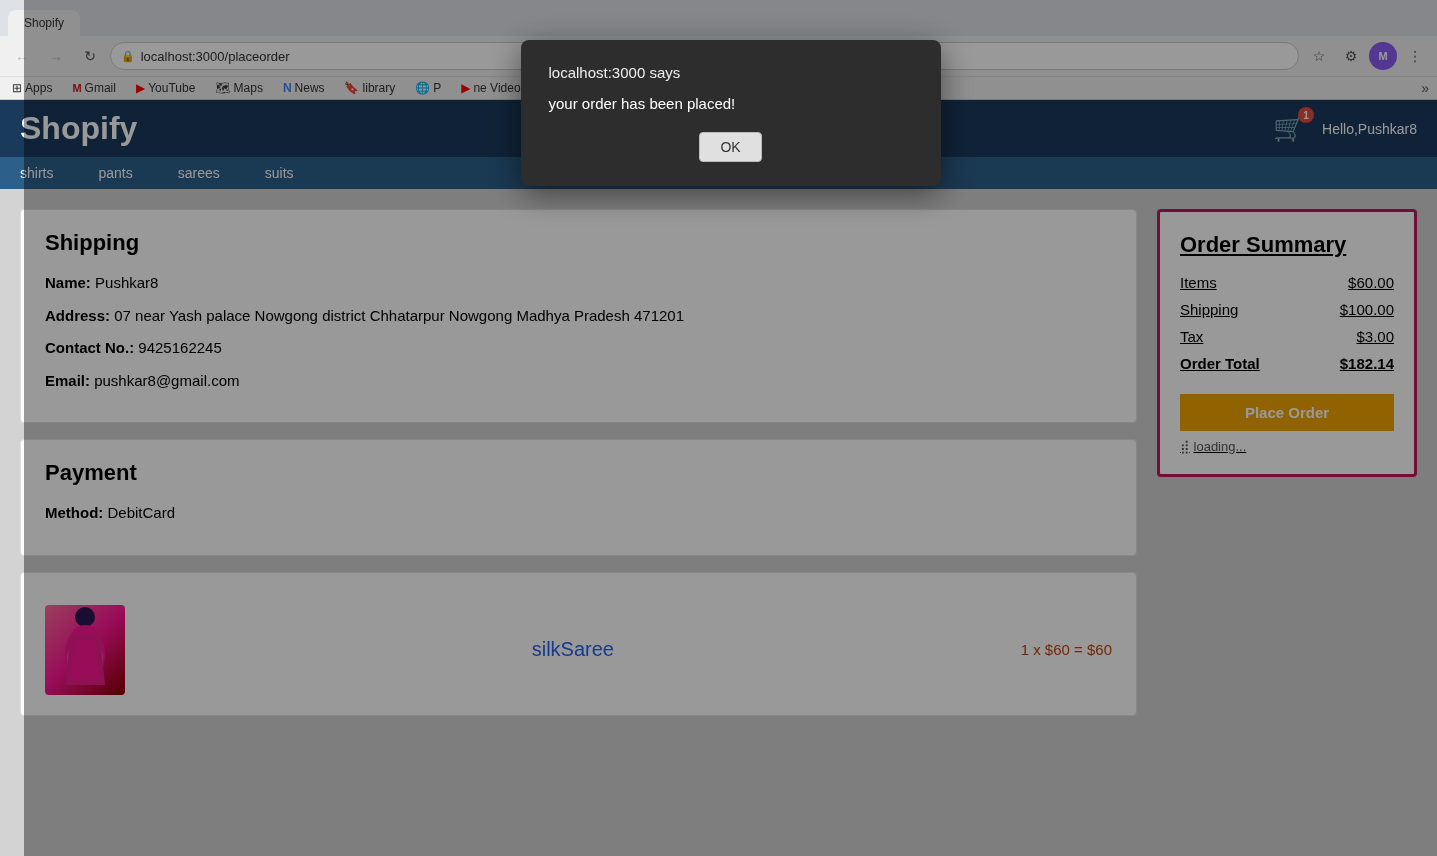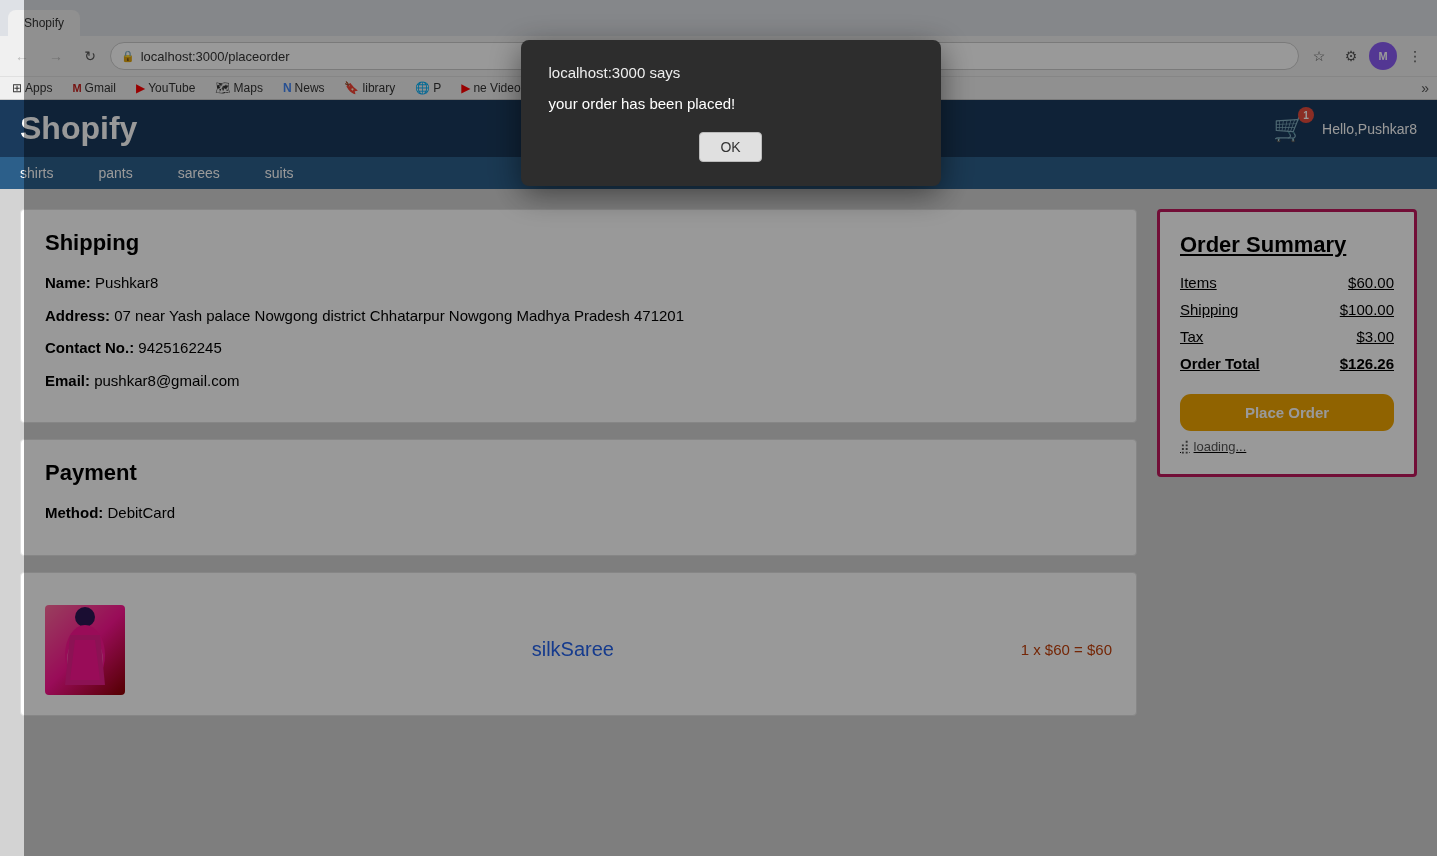--- a/index.html
+++ b/index.html
@@ -175,21 +175,21 @@
     }
     .summary-row {
       display: flex; justify-content: space-between;
       font-size: 15px; margin-bottom: 10px;
     }
     .summary-row.total { font-weight: bold; }
     .place-order-btn {
       background: #f0a500;
       color: white;
       border: none;
-      border-radius: 11px;
+      border-radius: 0;
       padding: 10px 20px;
       font-size: 15px;
       font-weight: bold;
       cursor: pointer;
       width: 100%;
       margin-top: 12px;
     }
     .loading-text {
       font-size: 13px; color: #555; margin-top: 8px;
       display: flex; align-items: center; gap: 4px;
@@ -395,21 +395,21 @@
       <div class="summary-row">
         <span>Shipping</span>
         <span>$100.00</span>
       </div>
       <div class="summary-row">
         <span>Tax</span>
         <span>$3.00</span>
       </div>
       <div class="summary-row total">
         <span>Order Total</span>
-        <span>$126.26</span>
+        <span>$182.14</span>
       </div>
       <button class="place-order-btn">Place Order</button>
       <div class="loading-text">
         <span>⣾</span>
         <span>loading...</span>
       </div>
     </div>
   </div>
 </div>
 

